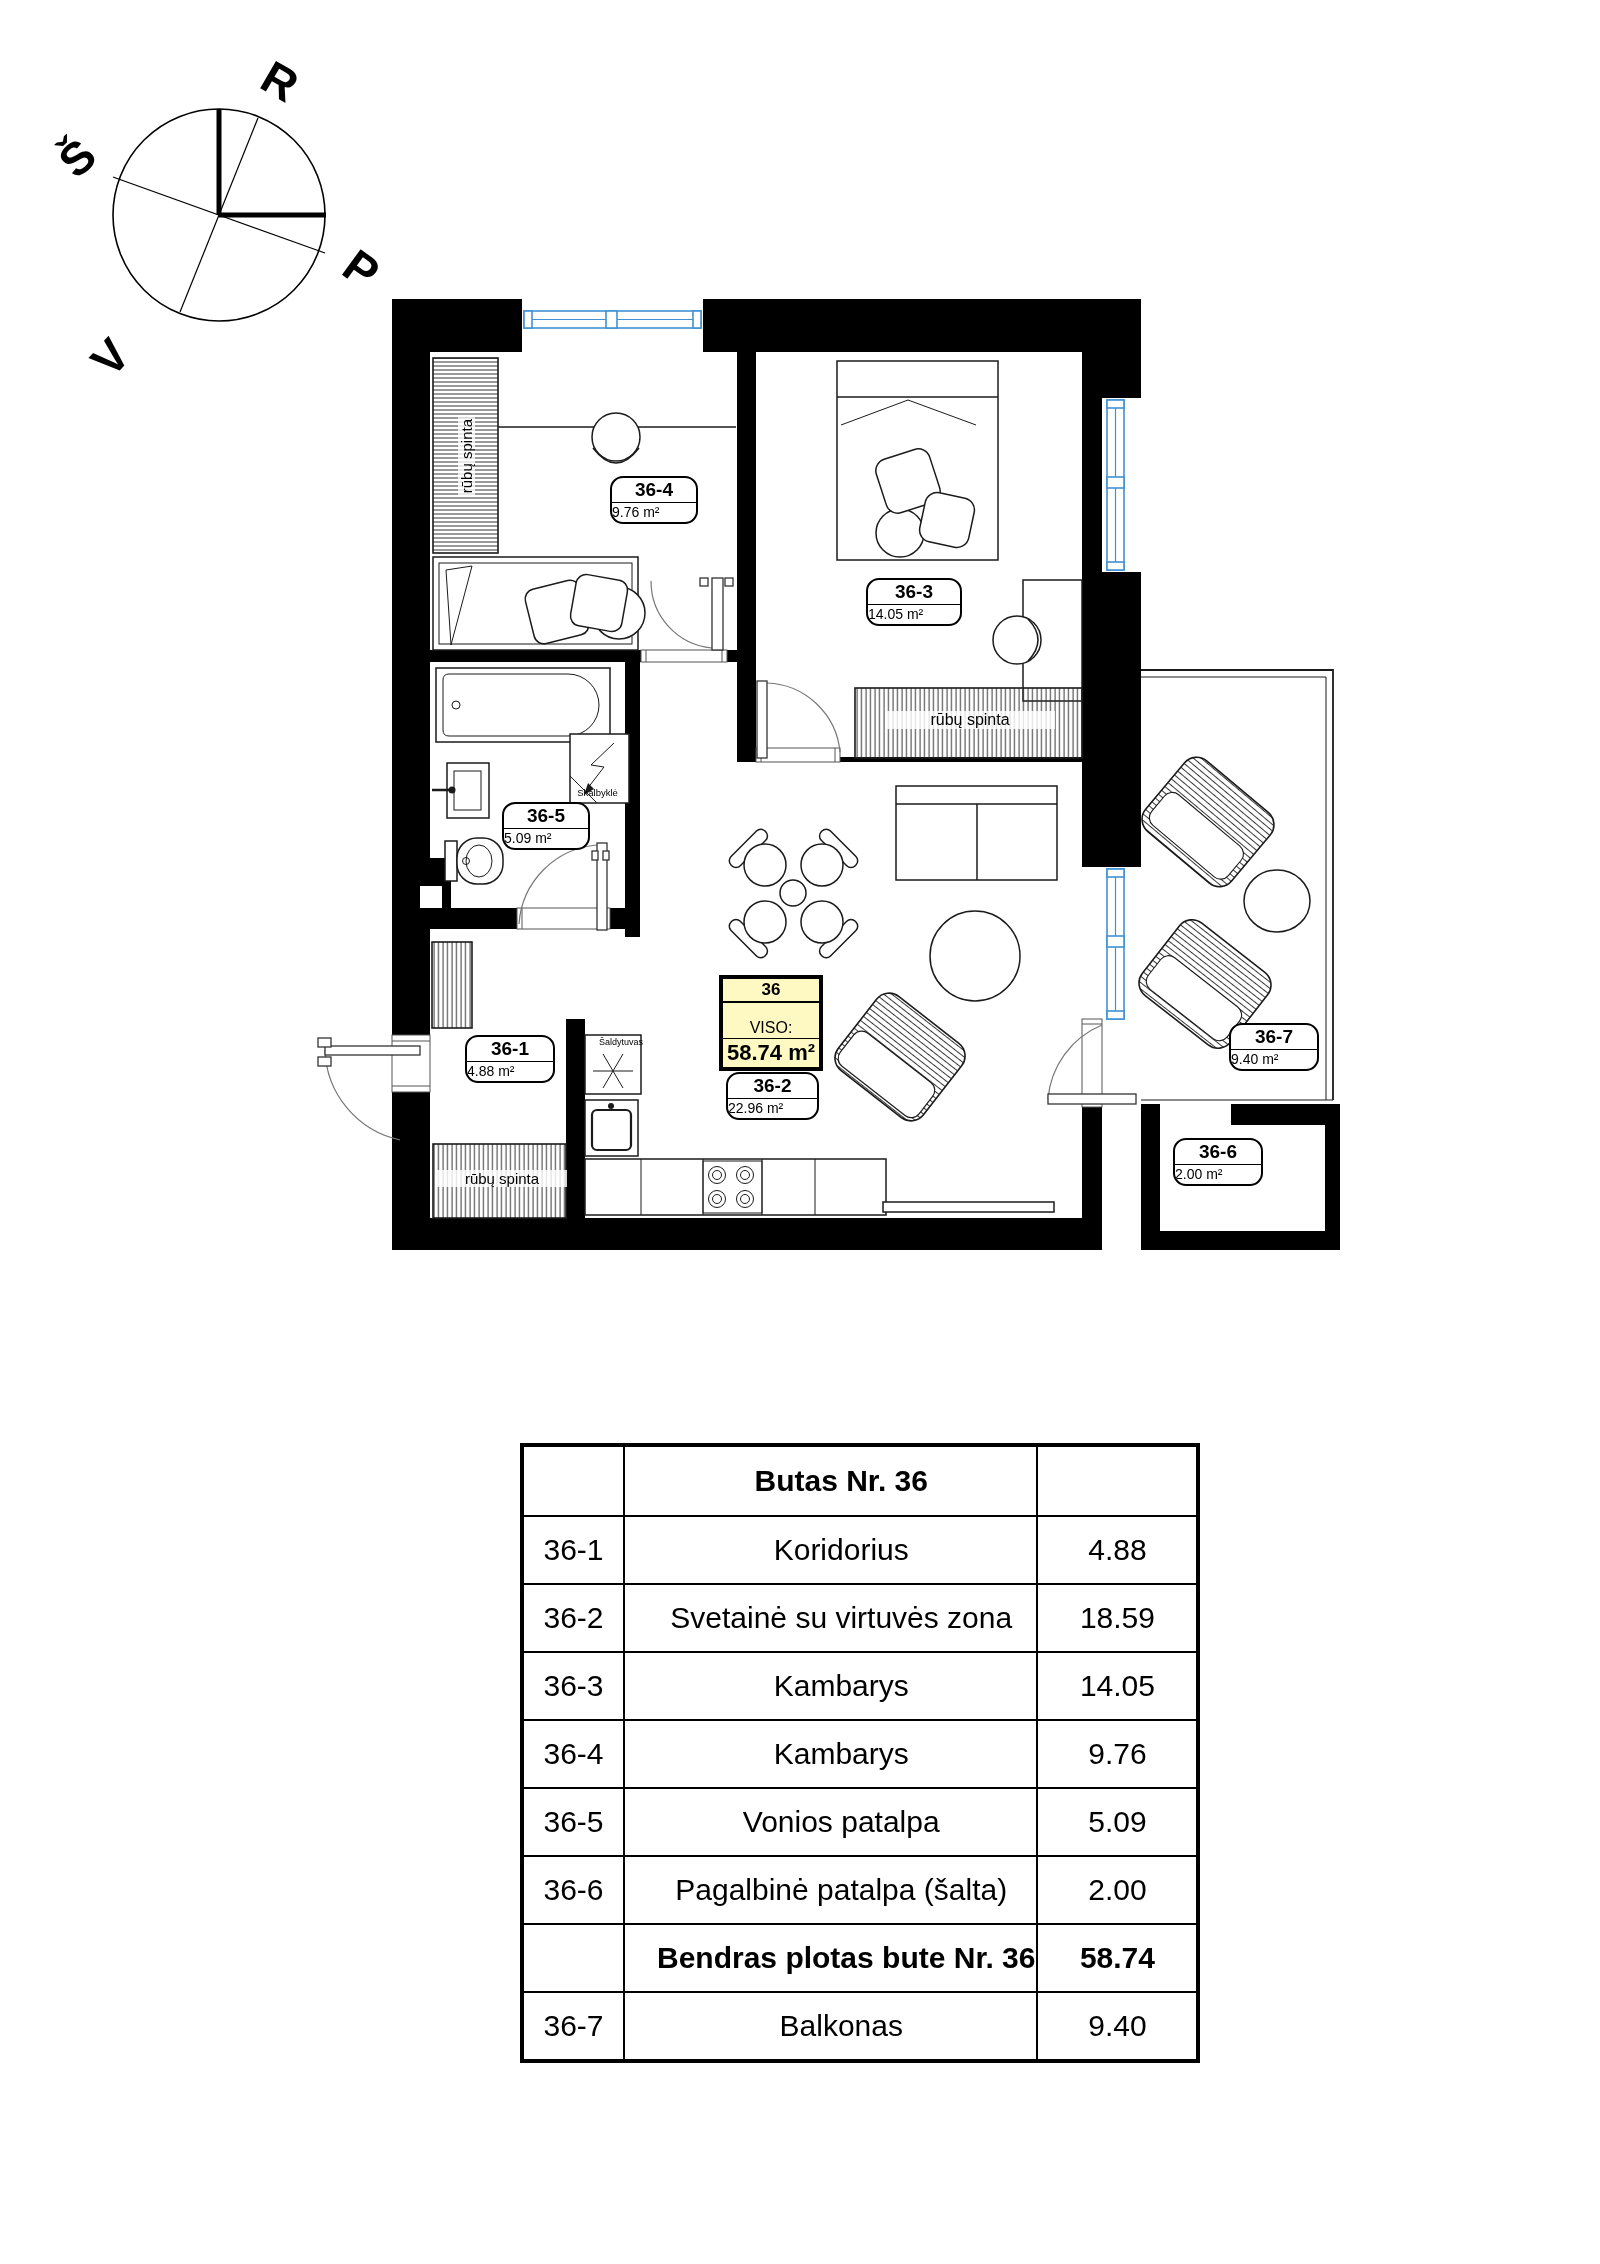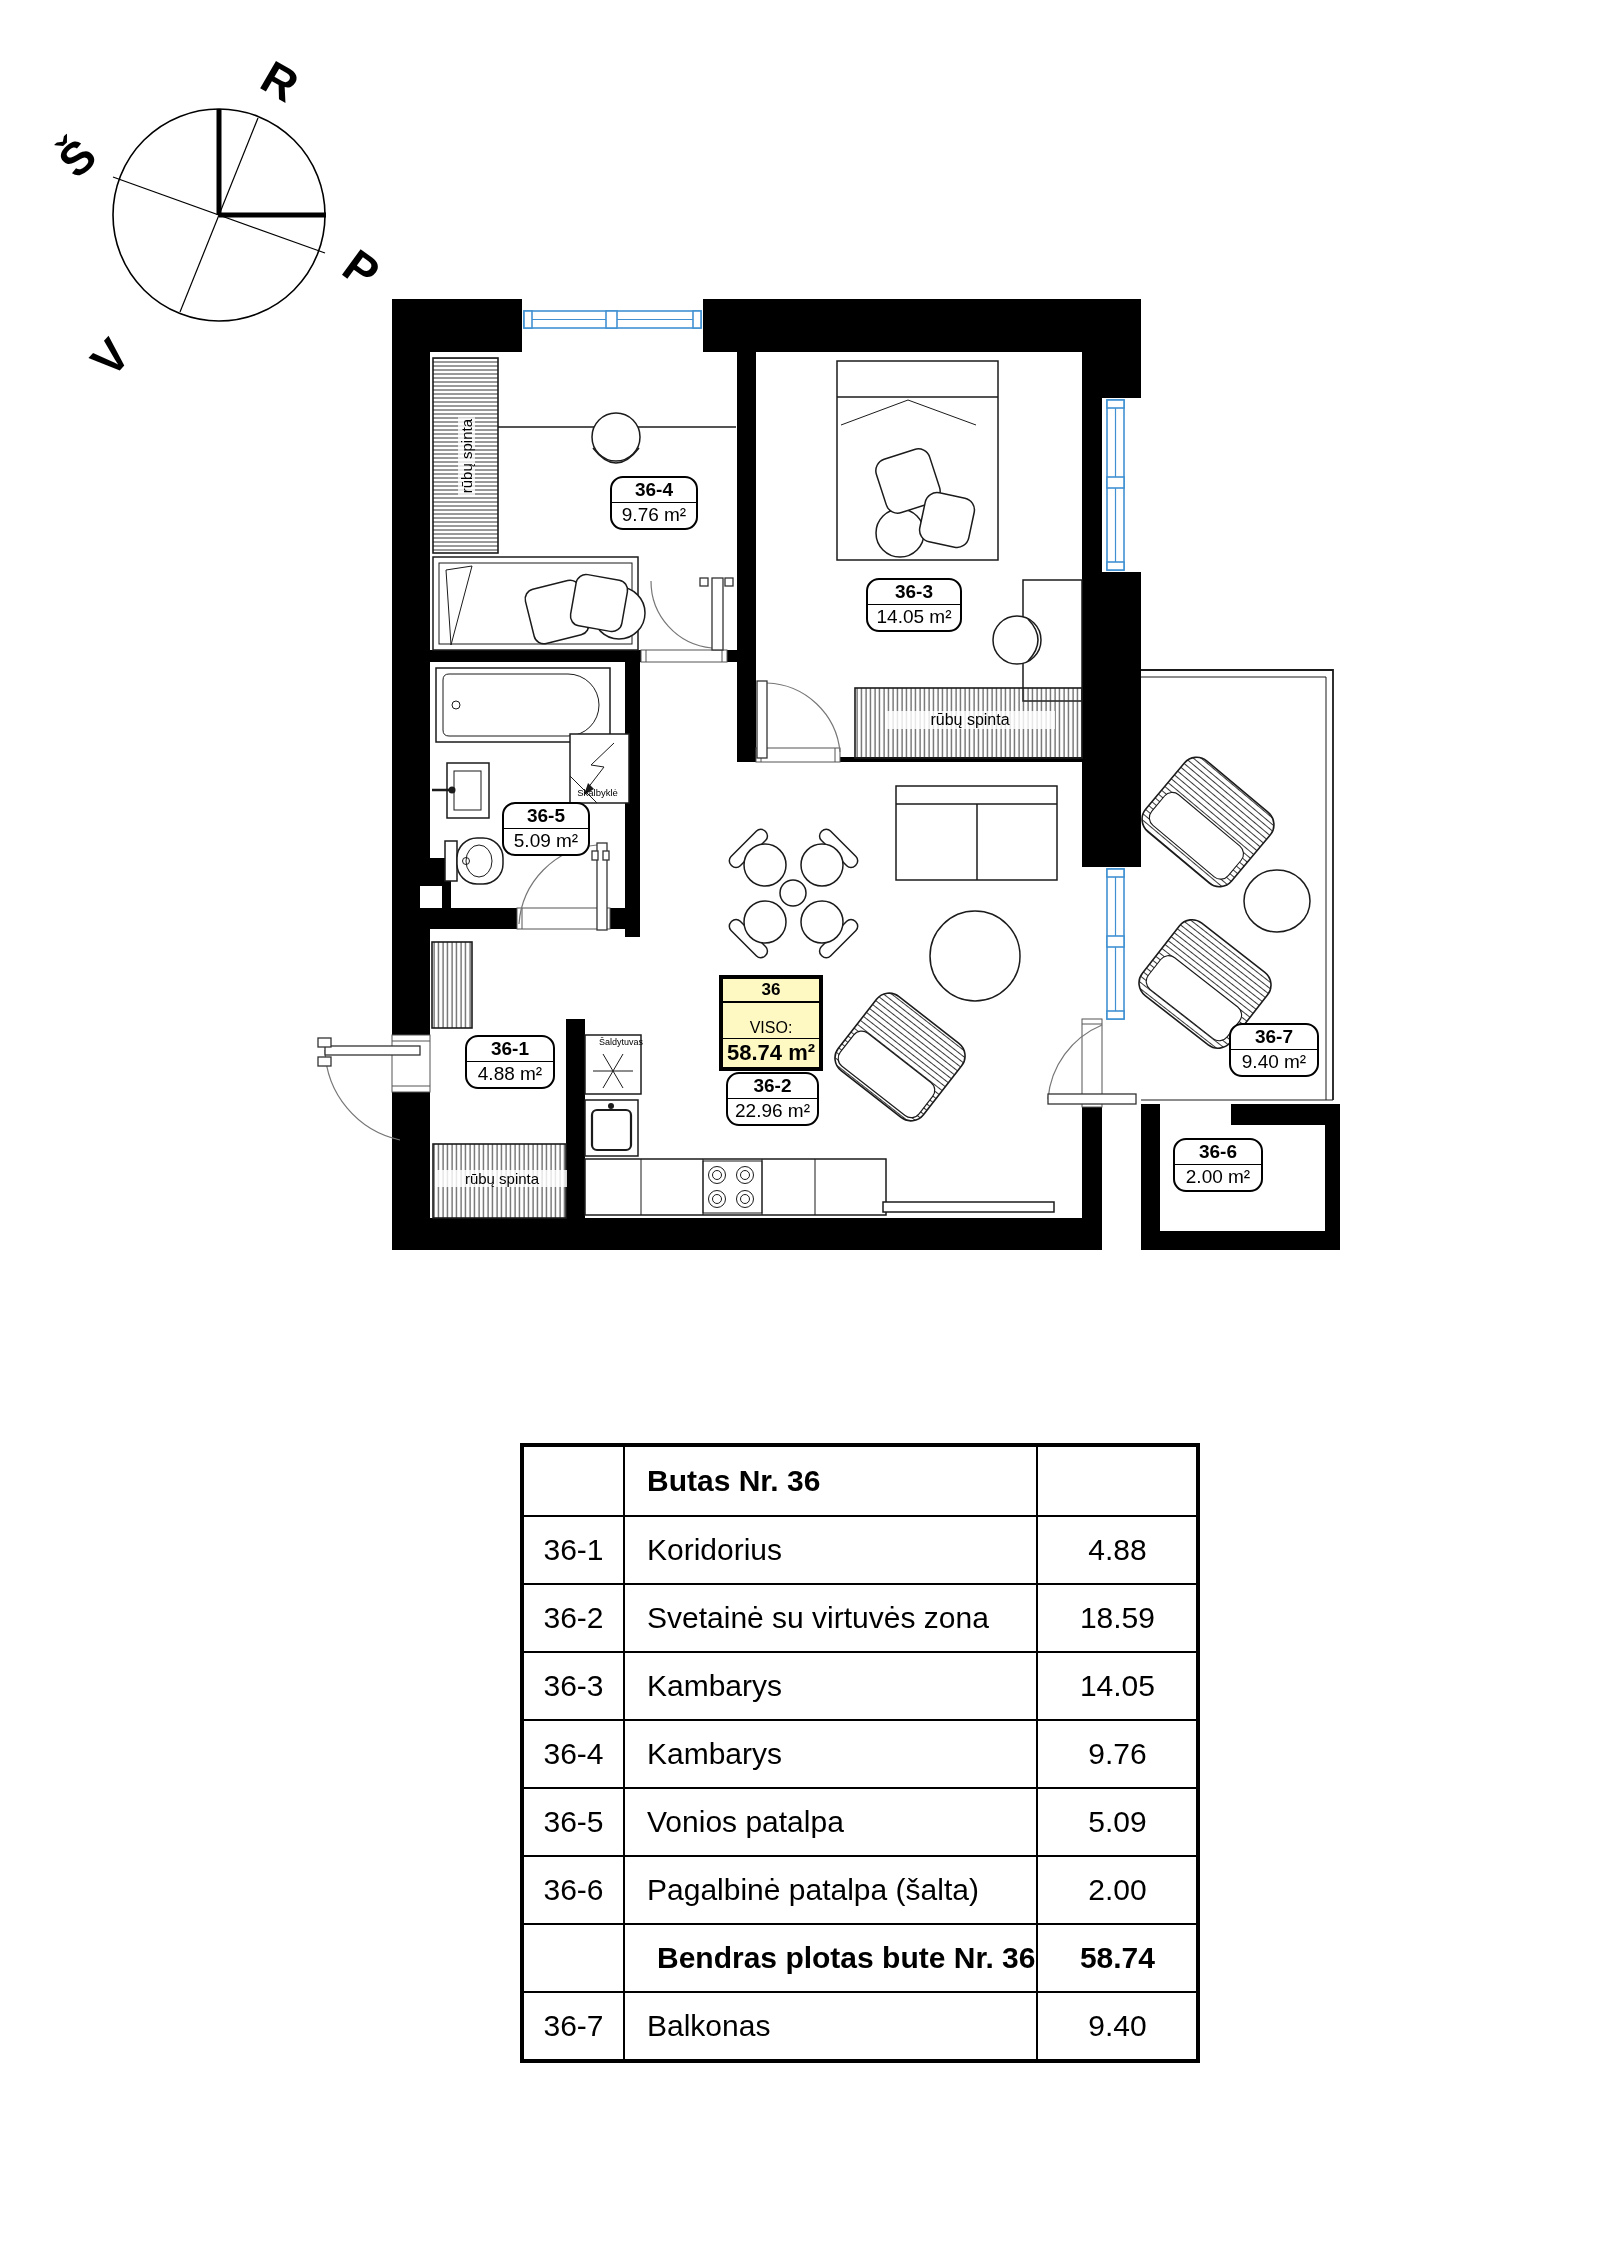--- a/index.html
+++ b/index.html
@@ -12,39 +12,39 @@
   .thin{stroke:#1b1b1b;stroke-width:1;fill:none;}
   .sill{fill:#fff;stroke:#555;stroke-width:1;}
   .arc{stroke:#777;stroke-width:1.2;fill:none;}
   .leaf{fill:#fff;stroke:#333;stroke-width:1.3;}
   .win{fill:#fff;stroke:#4191d2;stroke-width:1.6;}
   .winl{stroke:#4191d2;stroke-width:1.2;fill:none;}
   
   .rlabel{position:absolute;box-sizing:border-box;background:#fff;border:2px solid #000;
           border-radius:13px;overflow:hidden;z-index:6;}
   .rlabel .num{font-weight:bold;font-size:19px;text-align:center;border-bottom:1.6px solid #000;padding:1px 0;}
-  .rlabel .area{font-size:19px;text-align:center;padding:1px 0 2px;}
+  .rlabel .area{font-size:14px;text-align:left;padding:1px 0 2px;}
   .viso{position:absolute;left:719px;top:975px;width:104px;box-sizing:border-box;border:4px solid #000;
         background:#fef9c3;z-index:6;text-align:center;}
   .viso .num{font-weight:bold;font-size:17px;border-bottom:2.5px solid #000;padding:1px 0;}
   .viso .l2{font-size:16px;border-bottom:1.5px solid #000;padding:16px 0 1px;}
   .viso .l3{font-size:22px;padding:1px 0;font-weight:bold;}
   .ann{position:absolute;z-index:5;text-align:center;}
   .annbg{background:rgba(255,255,255,.82);}
   .vtext{position:absolute;left:437px;top:363px;width:58px;height:186px;display:flex;
          align-items:center;justify-content:center;z-index:5;}
   .vtext span{writing-mode:vertical-rl;transform:rotate(180deg);font-size:15px;
               background:rgba(255,255,255,.78);padding:2px 0;}
   
   .rtable{position:absolute;left:520px;top:1443px;border-collapse:collapse;table-layout:fixed;
           background:#fff;z-index:6;border:4px solid #000;}
   .rtable td{border:2px solid #000;font-size:30px;height:64px;overflow:hidden;white-space:nowrap;}
   .rtable tr.hdr td{height:66px;}
   .rtable td.c1{text-align:center;}
-  .rtable td.c2{padding-left:22px;}
+  .rtable td.c2{padding-left:22px;text-align:center;}
   .rtable td.c3{text-align:center;}
   .bold{font-weight:bold;}
 </style>
 </head>
 <body>
 
 <div class="page">
 
 <svg class="plansvg" width="1600" height="2264" viewBox="0 0 1600 2264">
   <defs>

